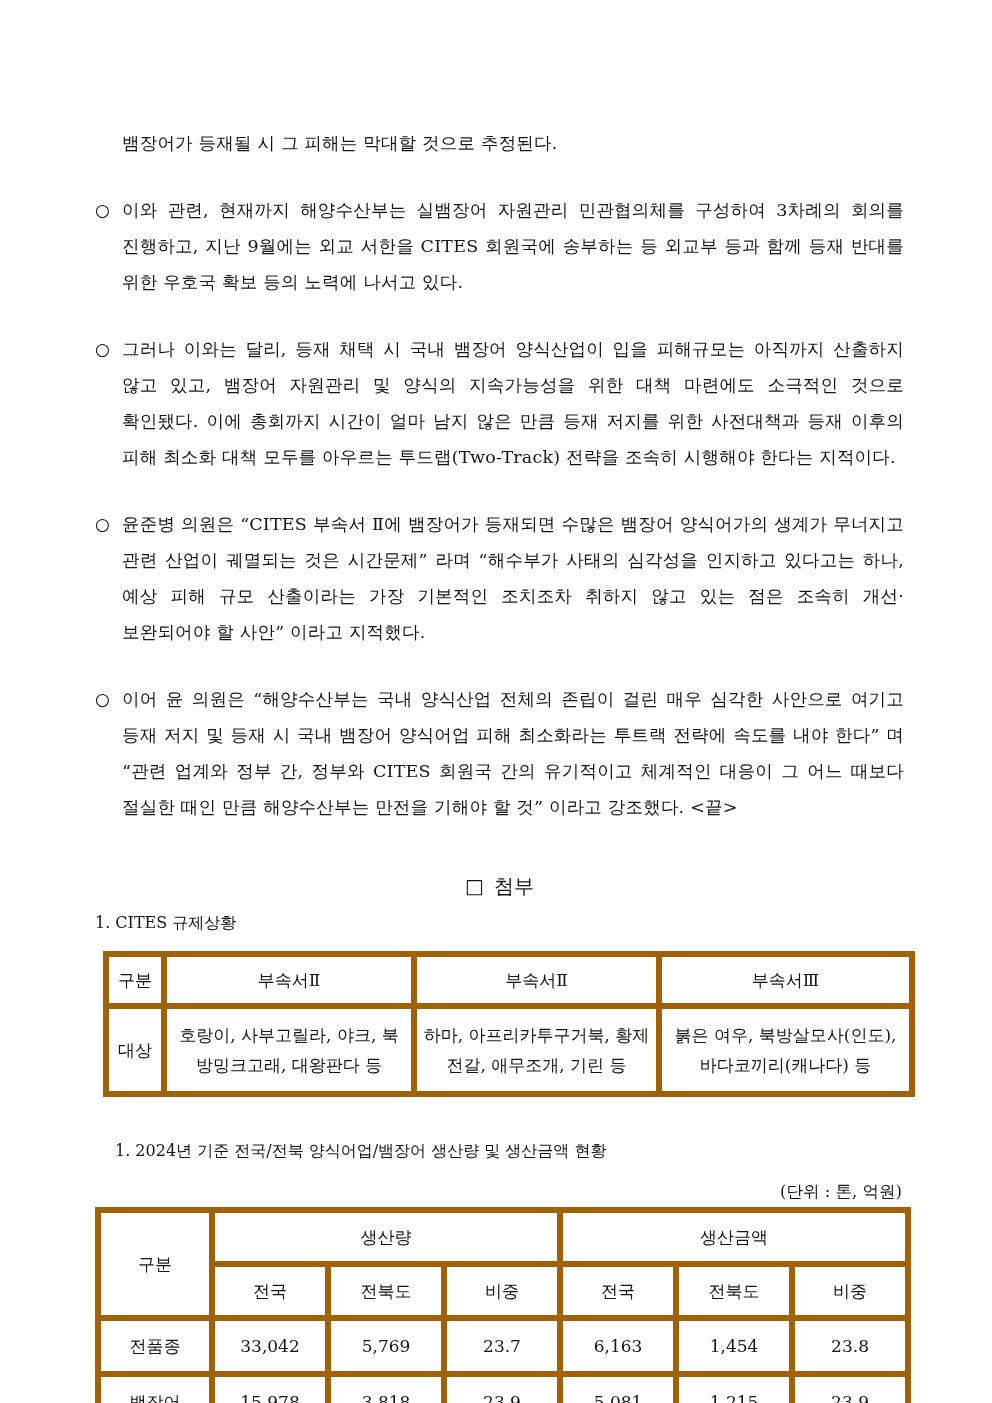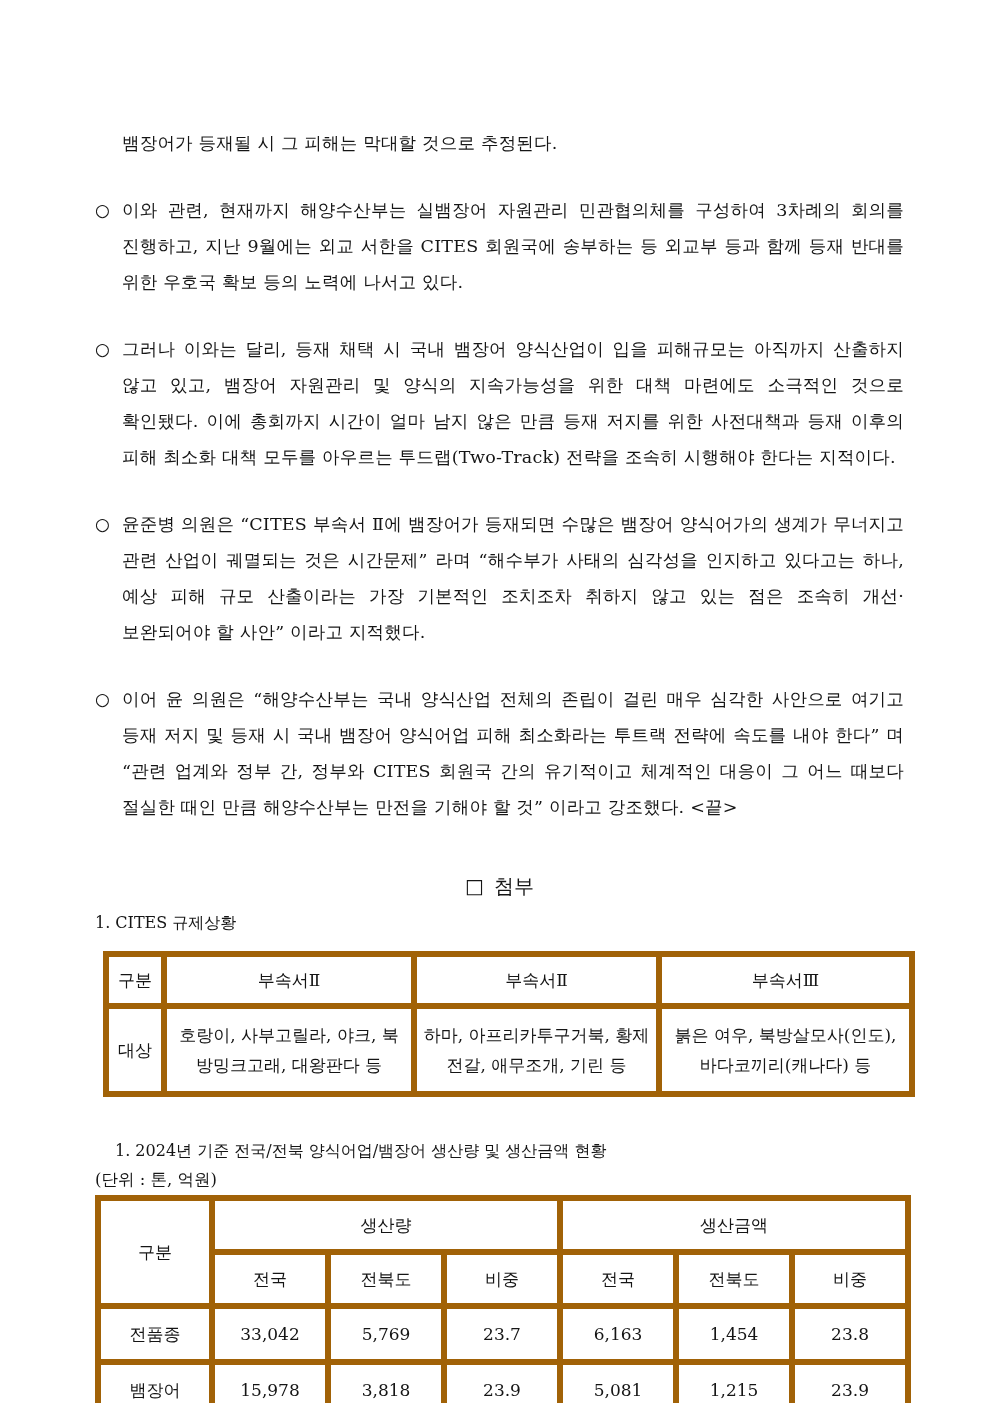--- a/index.html
+++ b/index.html
@@ -77,22 +77,23 @@
     line-height: 30px;
   }
   .t1 .head-row th { height: 30px; }
   .t1 .head-row th, .t2 .sub-row th { border-bottom: 4px double #000; }
   .t1 .main-row td { height: 100px; }
   .t1 .target-row td { height: 66px; }
   .pre { white-space: pre-line; }
   .t2 th { height: 32px; }
   .t2 td { height: 34px; }
   .unit-note {
-    margin-top: 2px;
+    margin-top: 14px;
     font-size: 16.5px;
+    text-align: right;
     padding-right: 2px;
   }
 </style>
 </head>
 <body>
 
 <div class="page">
 
   <div class="para first">
     <span class="bullet"></span>

